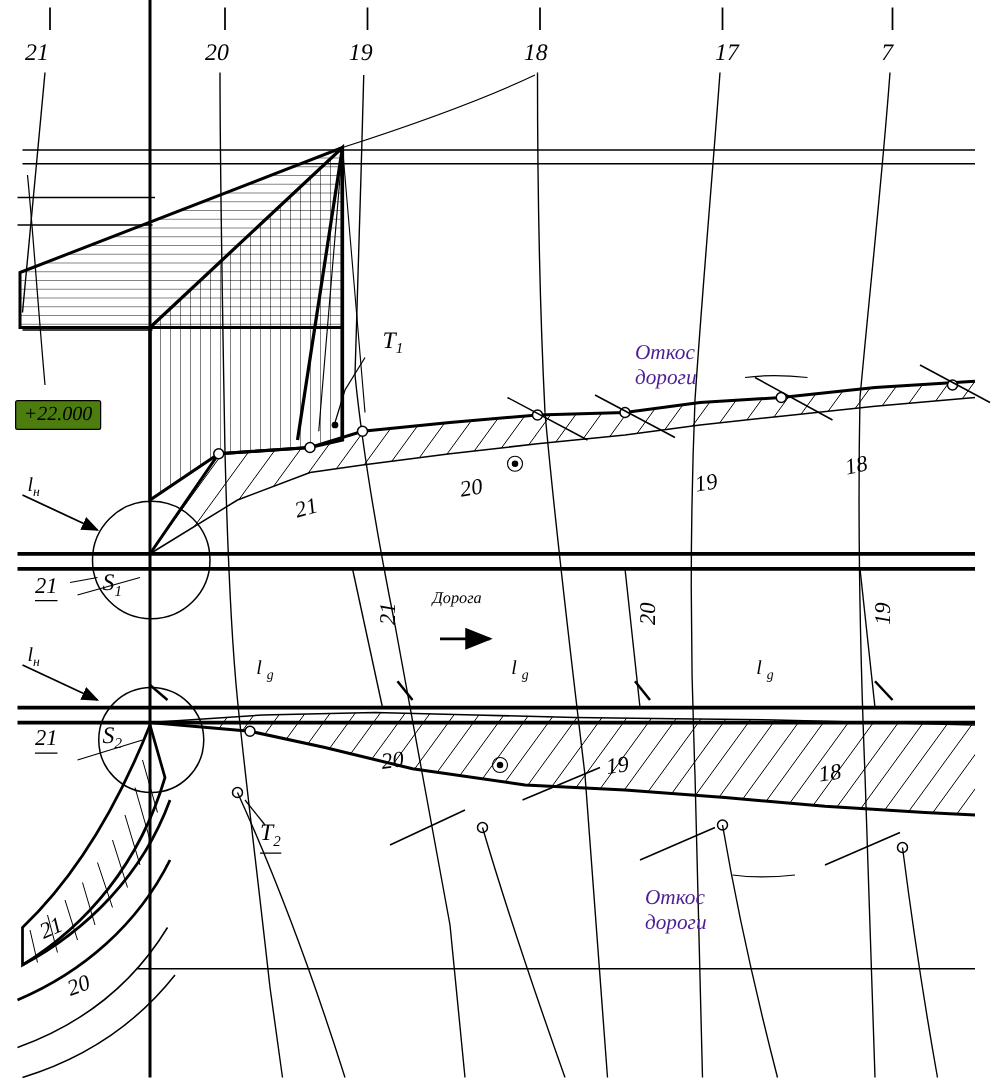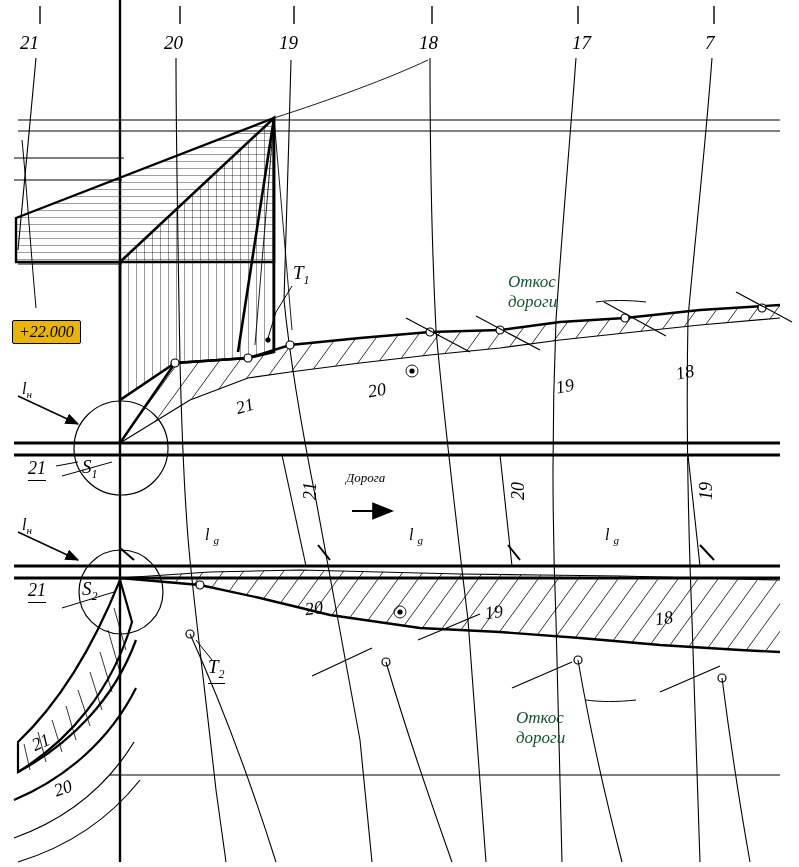--- a/index.html
+++ b/index.html
@@ -3,23 +3,23 @@
 <meta charset="utf-8">
 <style>
   html,body{margin:0;padding:0;background:#ffffff;}
   body{width:799px;height:867px;font-family:"Liberation Serif",serif;}
   #stage{position:relative;width:799px;height:867px;overflow:hidden;background:#fff;}
   svg.layer{position:absolute;left:0;top:0;width:799px;height:867px;}
   .lbl{position:absolute;font-family:"Liberation Serif",serif;font-style:italic;color:#000;white-space:nowrap;}
   .top-num{font-size:19px;}
   .contour-num{font-size:18px;}
   .small-it{font-size:16px;}
-  .elev-box{position:absolute;border:1.3px solid #000;border-radius:2px;background:#eab308;
+  .elev-box{position:absolute;border:1.3px solid #000;border-radius:2px;background:#4d7c0f;
             padding:2px 6px;font-style:italic;font-size:16px;font-family:"Liberation Serif",serif;}
-  .txt-blk{position:absolute;font-style:italic;font-size:17px;line-height:1.15;color:#14532d;}
+  .txt-blk{position:absolute;font-style:italic;font-size:17px;line-height:1.15;color:#4c1d95;}
   .rot90{transform:rotate(-90deg);transform-origin:left top;}
   .underline-it{border-bottom:1.2px solid #000;padding-bottom:1px;}
 </style>
 </head>
 <body>
 
 <div id="stage">
 
   <svg class="layer" viewBox="0 0 799 867">
     <defs>
@@ -341,21 +341,21 @@
   <div class="lbl contour-num" style="left:676px;top:362px;transform:rotate(-12deg);">18</div>
 
   <div class="lbl contour-num" style="left:305px;top:598px;transform:rotate(-8deg);">20</div>
   <div class="lbl contour-num" style="left:485px;top:602px;transform:rotate(-8deg);">19</div>
   <div class="lbl contour-num" style="left:655px;top:608px;transform:rotate(-8deg);">18</div>
 
   <div class="lbl contour-num rot90" style="left:300px;top:500px;">21</div>
   <div class="lbl contour-num rot90" style="left:508px;top:500px;">20</div>
   <div class="lbl contour-num rot90" style="left:696px;top:500px;">19</div>
 
-  <div class="lbl" style="left:293px;top:262px;font-size:19px;">
+  <div class="lbl" style="left:306px;top:262px;font-size:19px;">
     <span>T</span><sub style="font-size:12px;">1</sub>
   </div>
   <div class="lbl underline-it" style="left:208px;top:656px;font-size:19px;">
     <span>T</span><sub style="font-size:12px;">2</sub>
   </div>
 
   <div class="lbl" style="left:82px;top:456px;font-size:19px;font-style:italic;">
     <span>S</span><sub style="font-size:12px;">1</sub>
   </div>
   <div class="lbl" style="left:82px;top:578px;font-size:19px;">

